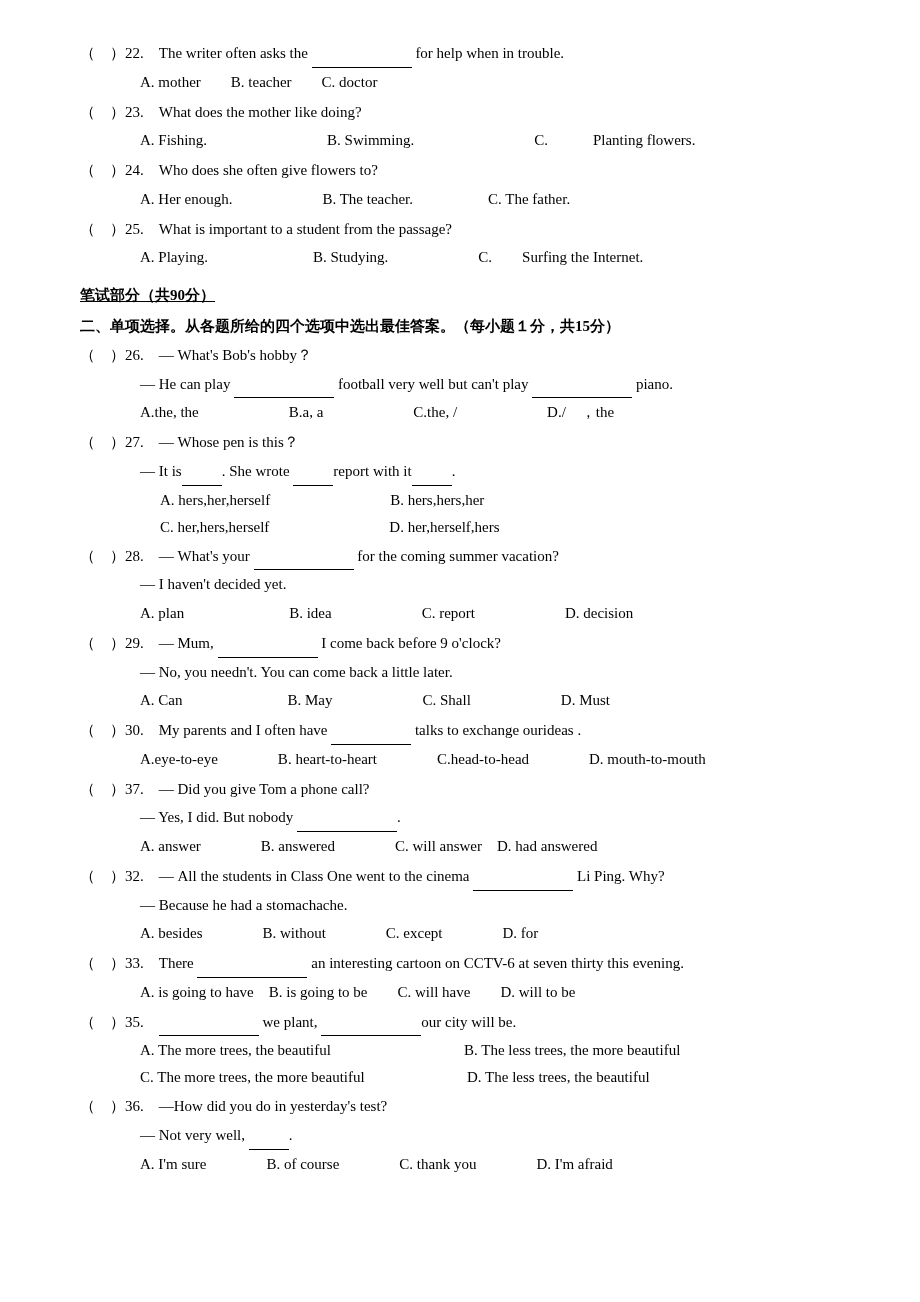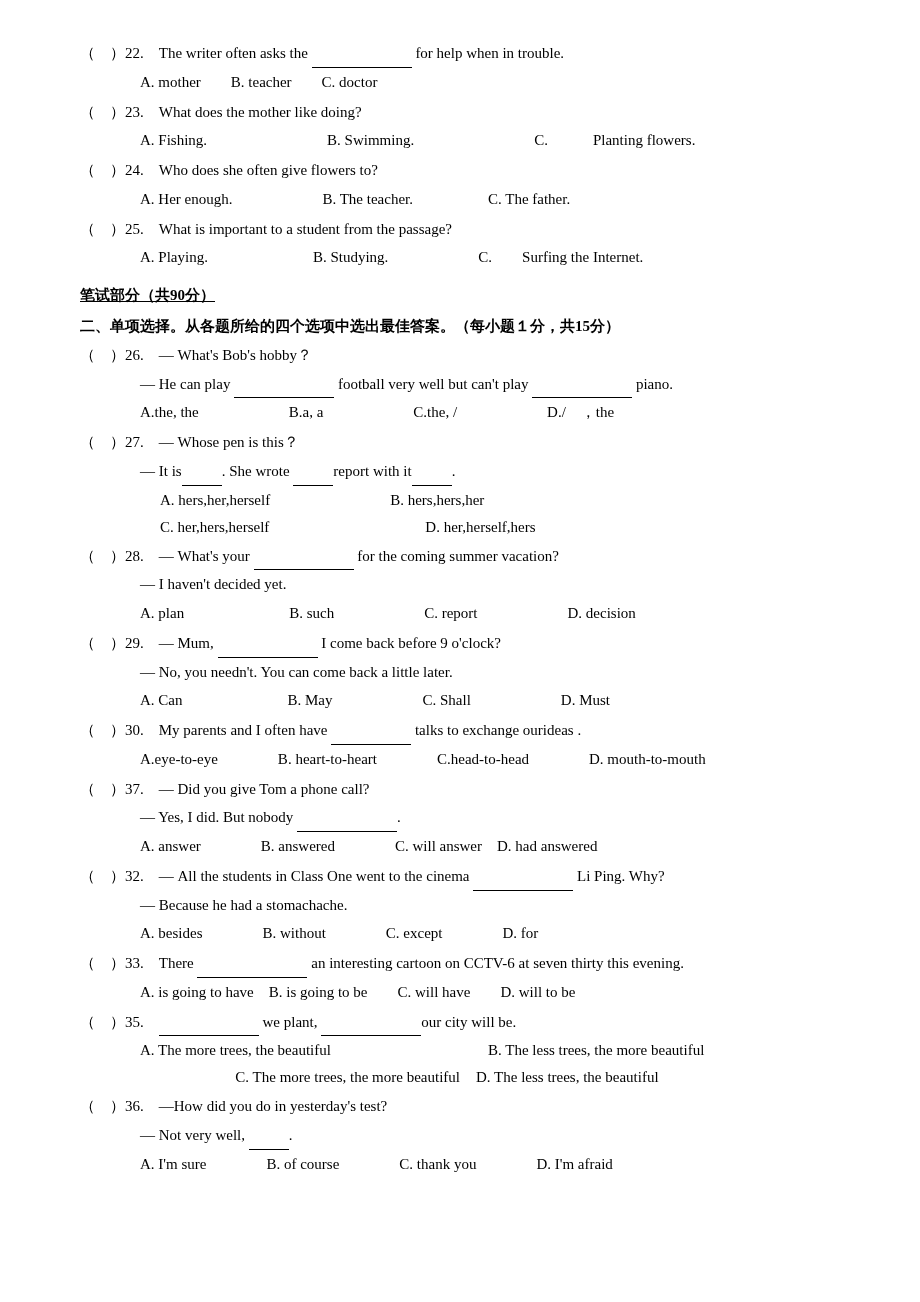--- a/index.html
+++ b/index.html
@@ -120,34 +120,34 @@
     <p class="indent">
       — It is<span class="blank blank-short"></span>. She wrote <span class="blank blank-short"></span>report with it<span class="blank blank-short"></span>.
     </p>
     <div style="padding-left:80px;">
       <div style="display:flex; gap:40px;">
         <span>A. hers,her,herself</span>
         <span style="margin-left:80px;">B. hers,hers,her</span>
       </div>
       <div style="display:flex; gap:40px;">
         <span>C. her,hers,herself</span>
-        <span style="margin-left:116px;">D. her,herself,hers</span>
+        <span style="margin-left:80px;">D. her,herself,hers</span>
       </div>
     </div>
   </div>
 
   <div class="q-item">
     <p>
       （　）28.　— What's your <span class="blank blank-long"></span> for the coming summer vacation?
     </p>
     <p class="indent">
       — I haven't decided yet.
     </p>
     <p class="indent">
-      A. plan　　　　　　　B. such　　　　　　C. report　　　　　　D. decision
+      A. plan　　　　　　　B. idea　　　　　　C. report　　　　　　D. decision
     </p>
   </div>
 
   <div class="q-item">
     <p>
       （　）29.　— Mum, <span class="blank blank-long"></span> I come back before 9 o'clock?
     </p>
     <p class="indent">
       — No, you needn't. You can come back a little later.
     </p>
@@ -197,25 +197,25 @@
       A. is going to have　B. is going to be　　C. will have　　D. will to be
     </p>
   </div>
 
 
   <div class="q-item">
     <p>
       （　）35.　<span class="blank blank-long"></span> we plant, <span class="blank blank-long"></span>our city will be.
     </p>
     <div style="padding-left:60px;">
-      <div style="display:flex; gap:28px; flex-wrap:wrap;">
+      <div style="display:flex; gap:4px; flex-wrap:wrap;">
         <span style="min-width:320px;">A. The more trees, the beautiful</span>
         <span>B. The less trees, the more beautiful</span>
       </div>
-      <div style="display:flex; gap:16px; flex-wrap:wrap;text-align:right;">
+      <div style="display:flex; gap:7px; flex-wrap:wrap;">
         <span style="min-width:320px;">C. The more trees, the more beautiful</span>
         <span>D. The less trees, the beautiful</span>
       </div>
     </div>
   </div>
 
   <div class="q-item">
     <p>
       （　）36.　—How did you do in yesterday's test?
     </p>

